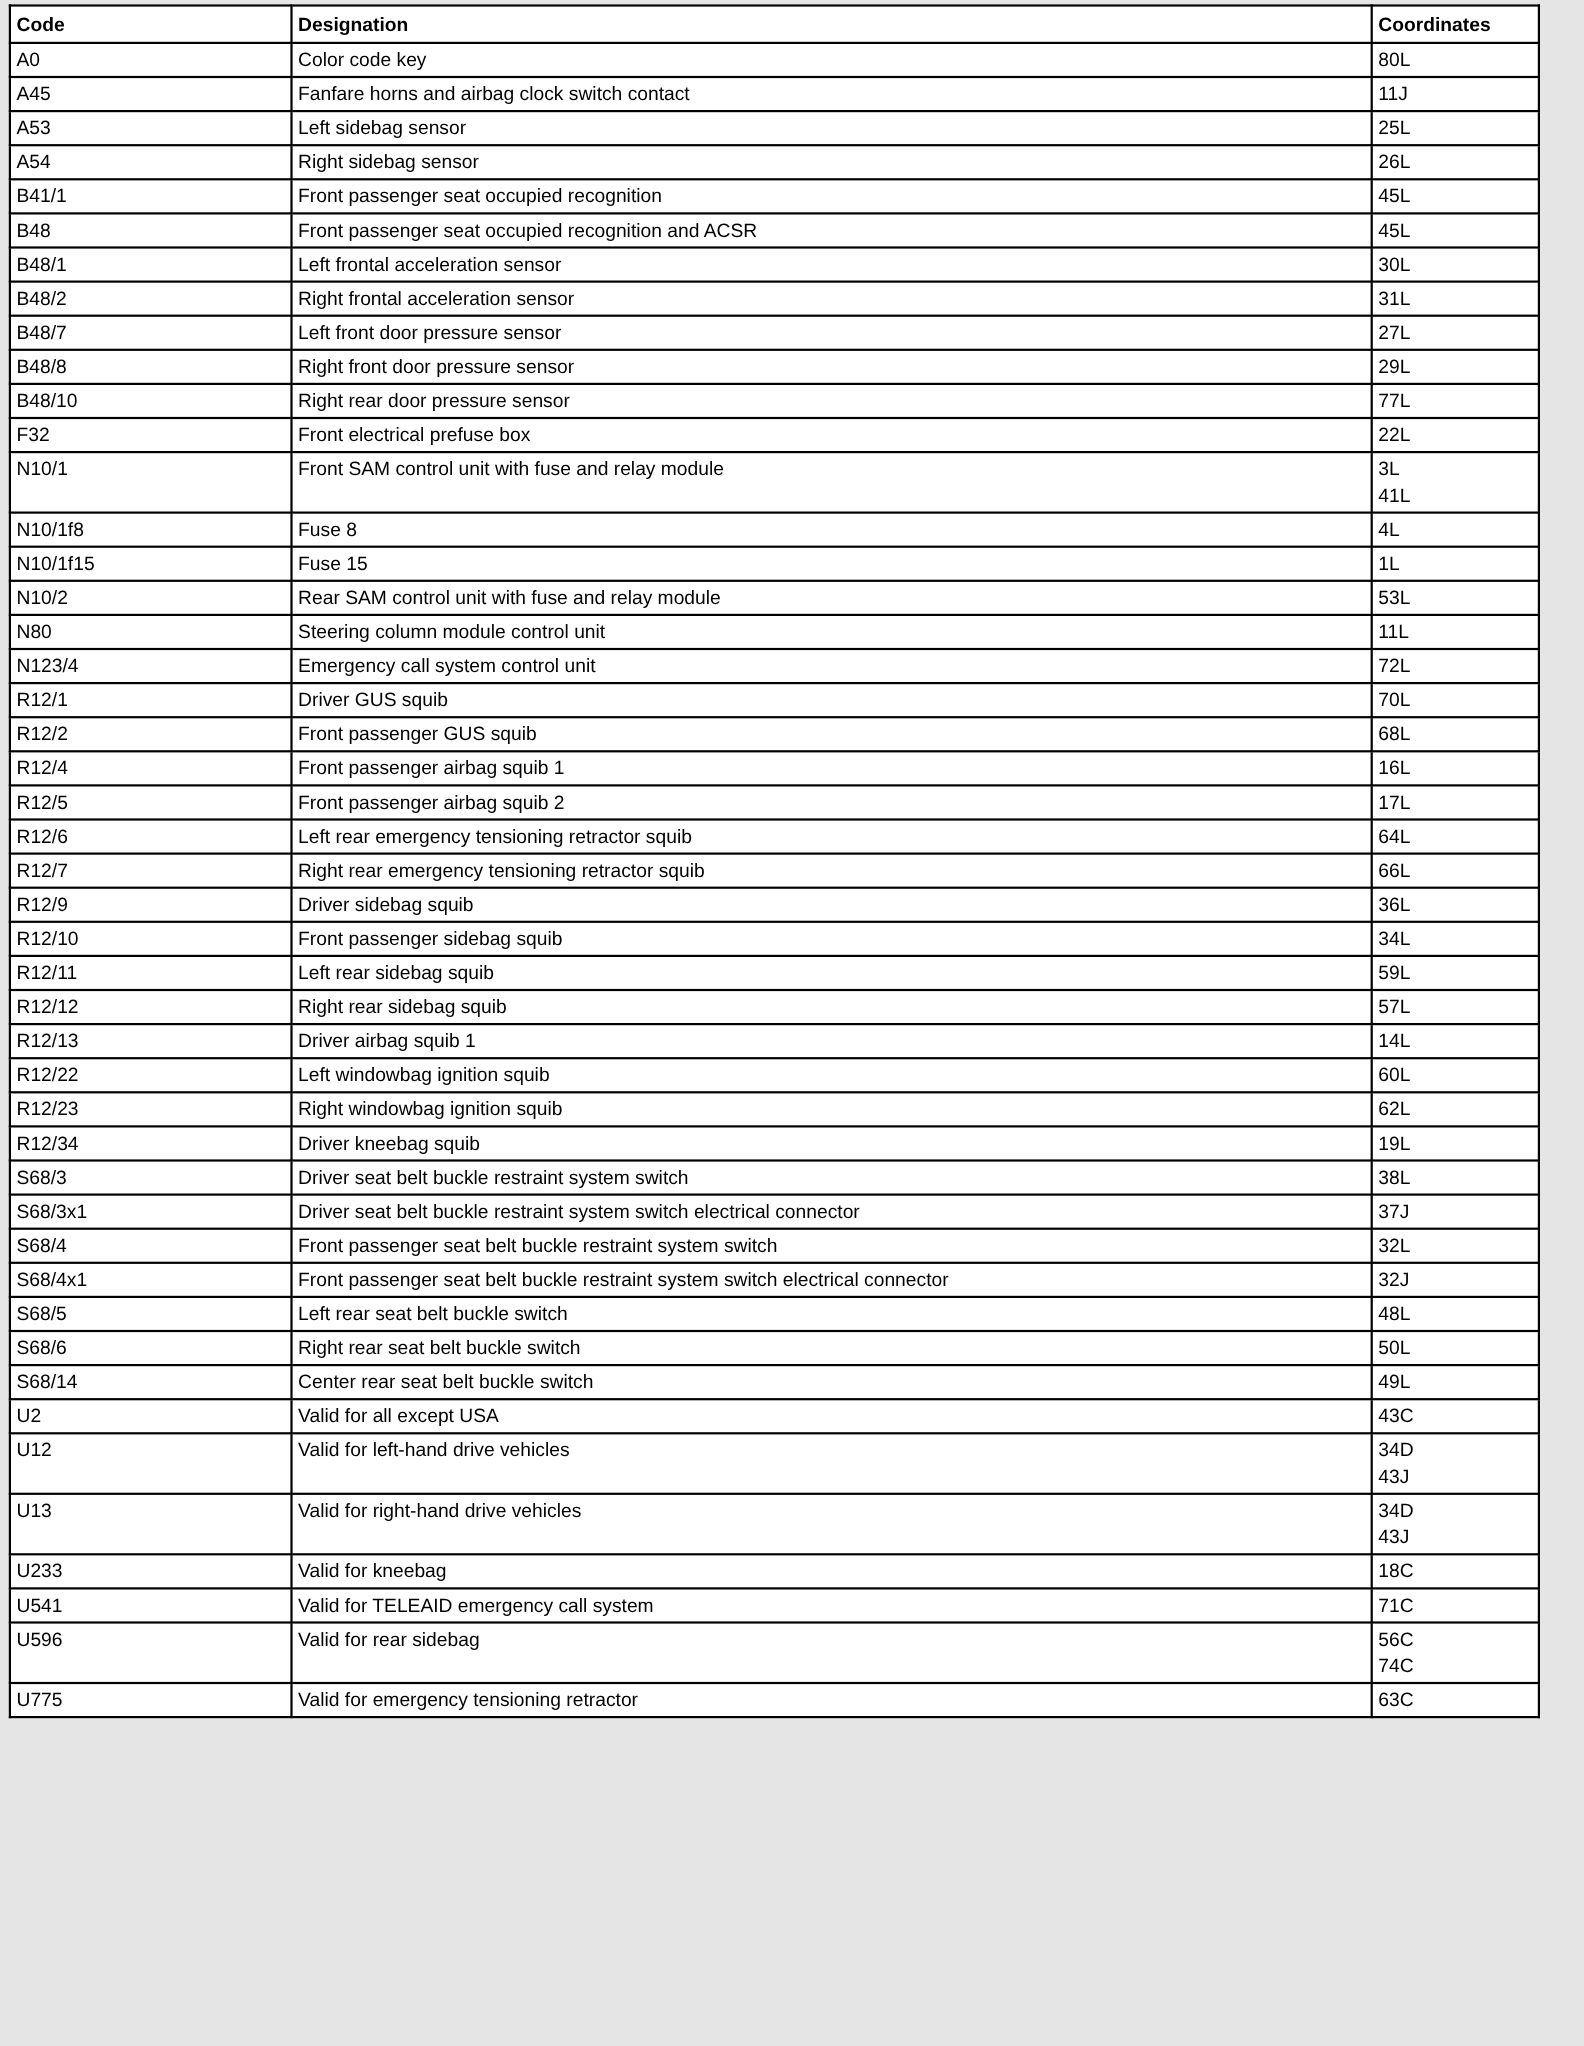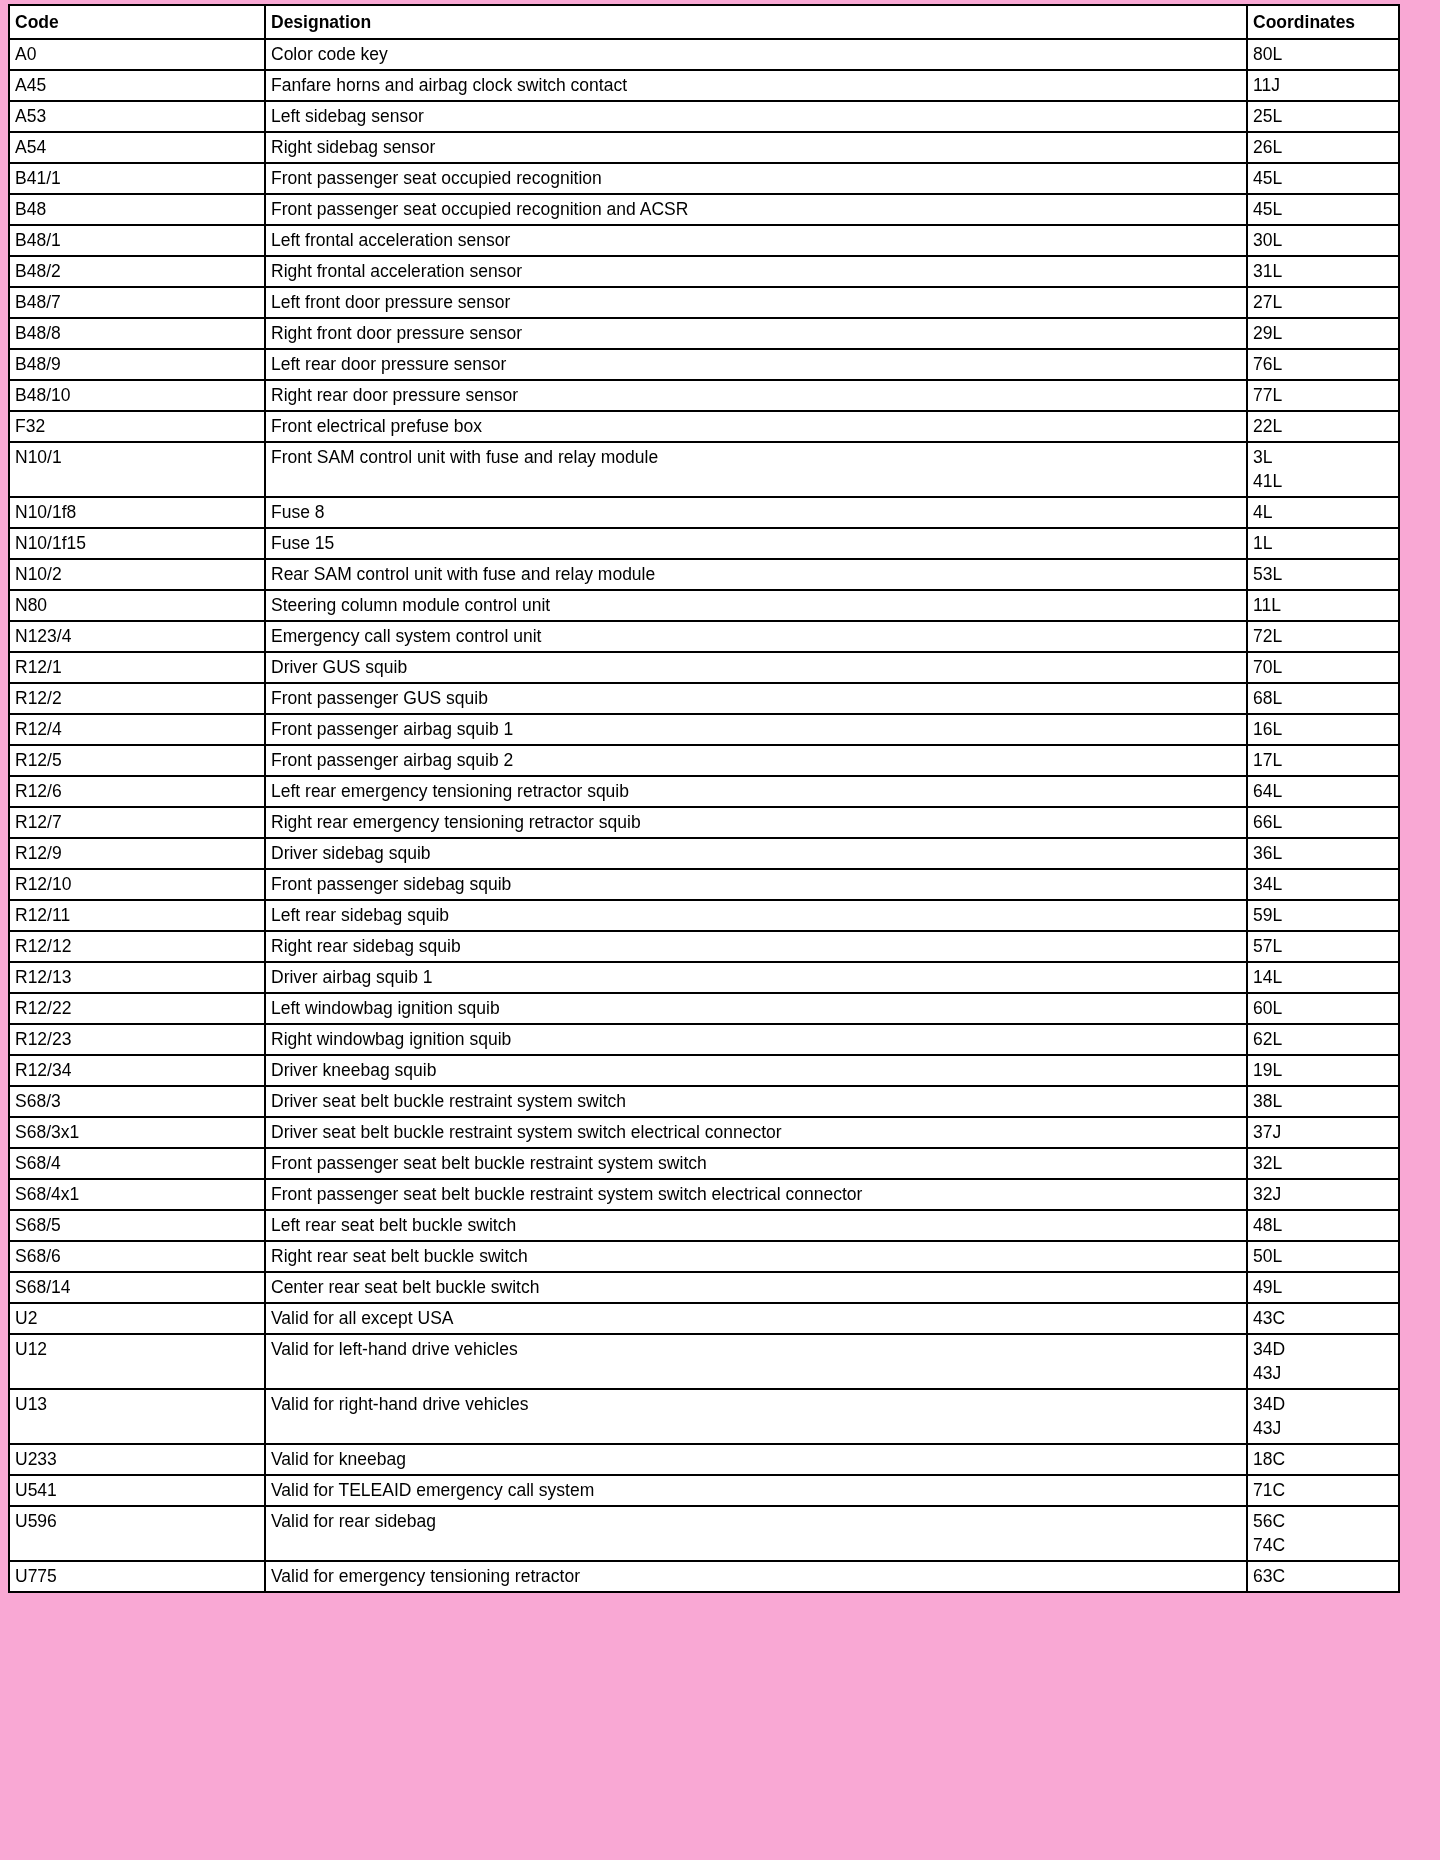--- a/index.html
+++ b/index.html
@@ -9,21 +9,21 @@
     width: 1440px;
     height: 1860px;
     font-family: "Liberation Sans", sans-serif;
     color: #000000;
     -webkit-font-smoothing: none;
   }
   .page {
     width: 1440px;
     height: 1860px;
     overflow: hidden;
-    background: #f9a8d4;
+    background: #e5e5e5;
   }
   table.component-table {
     border-collapse: collapse;
     table-layout: fixed;
     margin: 4px 0 0 8px;
     width: 1390px;
     background: #ffffff;
   }
   table.component-table col.col-code { width: 256px; }
   table.component-table col.col-designation { width: 982px; }
@@ -128,27 +128,20 @@
           </td>
         </tr>
         <tr>
           <td>B48/8</td>
           <td>Right front door pressure sensor</td>
           <td>
             <div class="coordinate-line">29L</div>
           </td>
         </tr>
         <tr>
-          <td>B48/9</td>
-          <td>Left rear door pressure sensor</td>
-          <td>
-            <div class="coordinate-line">76L</div>
-          </td>
-        </tr>
-        <tr>
           <td>B48/10</td>
           <td>Right rear door pressure sensor</td>
           <td>
             <div class="coordinate-line">77L</div>
           </td>
         </tr>
         <tr>
           <td>F32</td>
           <td>Front electrical prefuse box</td>
           <td>

